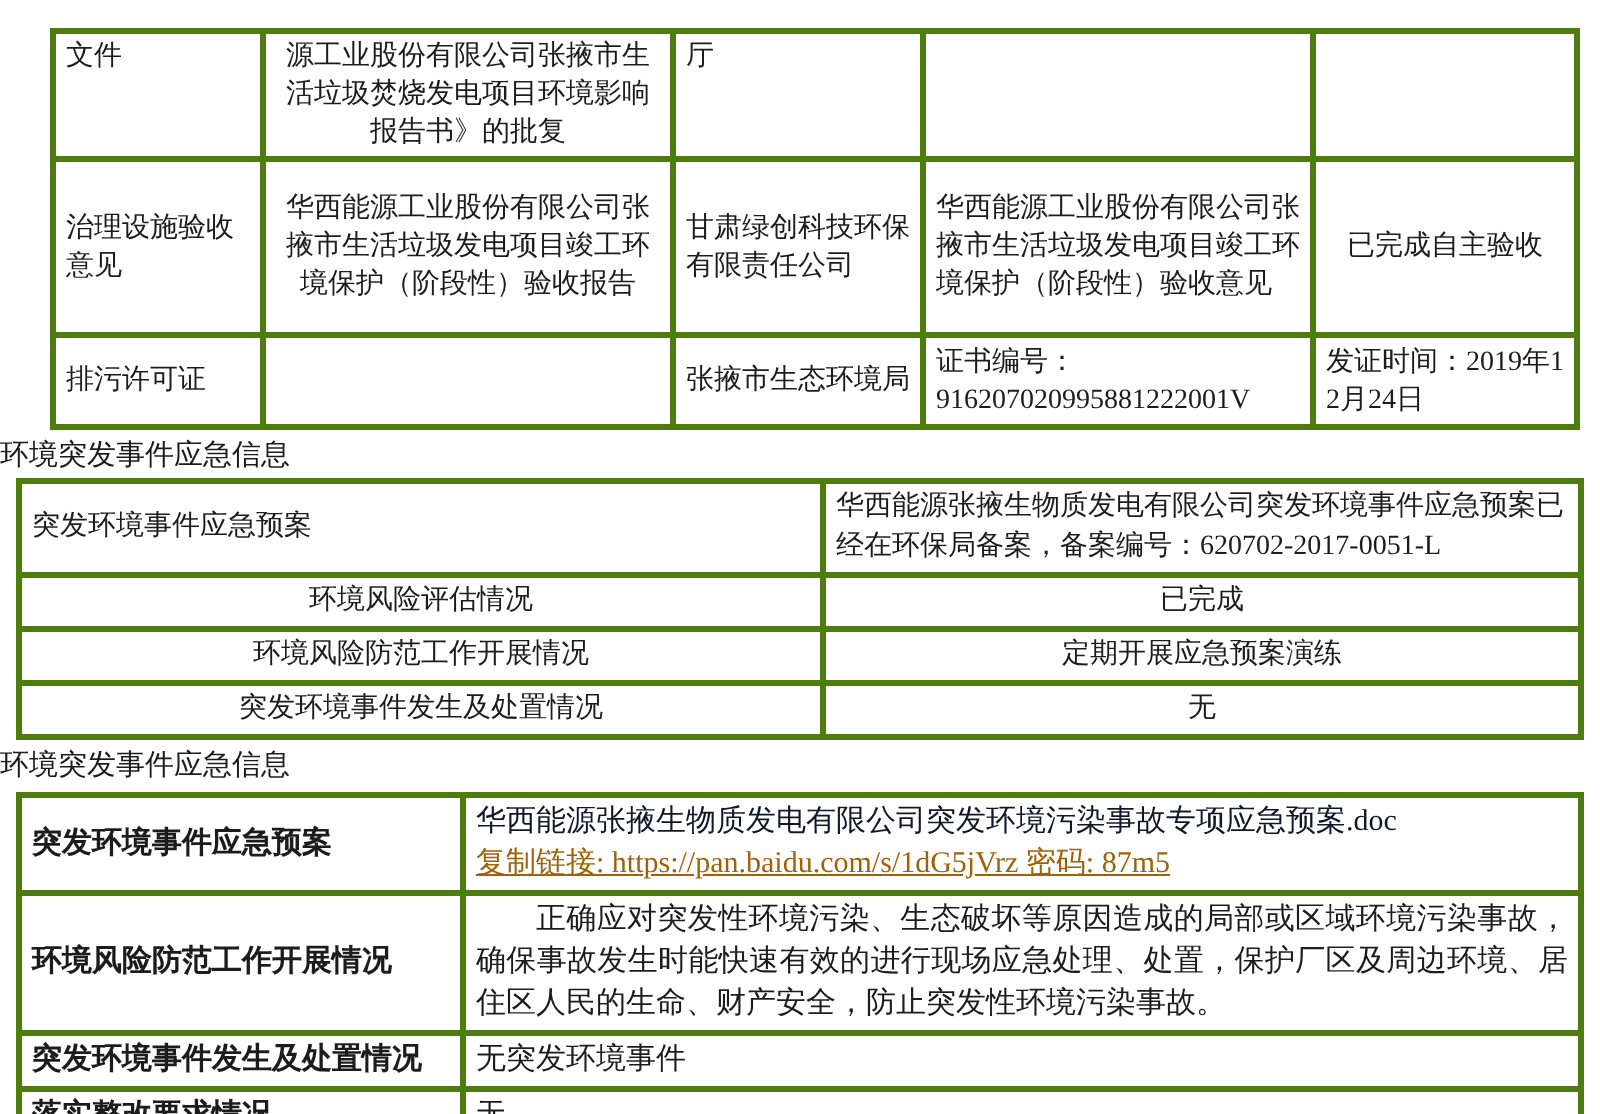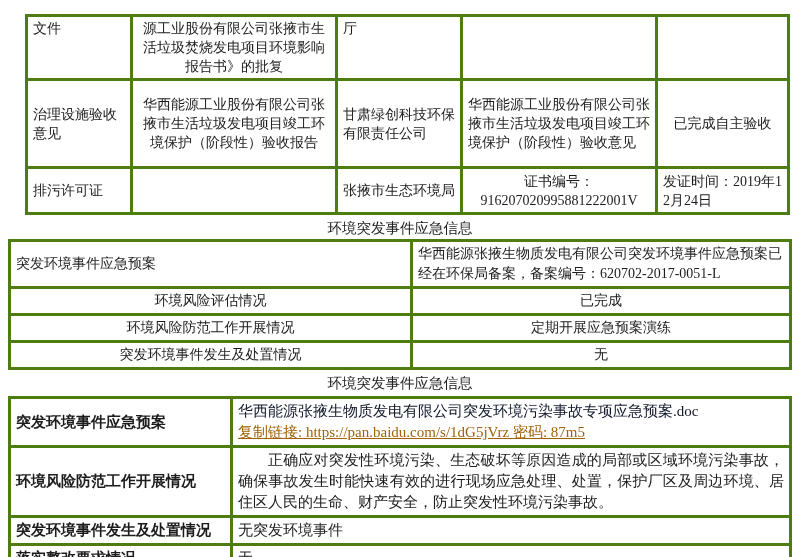--- a/index.html
+++ b/index.html
@@ -24,21 +24,20 @@
   
   .t1 { margin: 14px 0 0 25px; width: 762px; }
   .t1 td.top   { vertical-align: top; }
   .t1 td.ctr   { text-align: center; }
   .t1 tr.r1 td { height: 54px; }
   .t1 tr.r2 td { height: 81px; }
   .t1 tr.r3 td { height: 39px; }
 
   
   .sec-title {
-    text-align: center;
     font-size: 14.5px;
     line-height: 18px;
     margin: 4px 0 2px 0;
   }
 
   
   .t2 { margin: 1px 0 0 8px; width: 781px; }
   .t2 td { line-height: 20px; }
   .t2 tr.tall td { height: 40px; }
   .t2 tr.short td { height: 17px; text-align: center; }
@@ -48,21 +47,21 @@
   .t3 td { font-size: 15px; line-height: 21px; }
   .t3 td.lbl { font-weight: bold; vertical-align: middle; }
   .t3 tr.r1 td { height: 42px; }
   .t3 tr.r2 td { height: 60px; }
   .t3 tr.r3 td { height: 18px; }
   .t3 tr.r4 td { height: 18px; }
 
   .doc-gray { display: block; color: #0f172a; }
   .pan-link { display: block; color: #a16207; text-decoration: underline; cursor: pointer; }
   .indent-par { text-indent: 2em; text-align: justify; margin: 0; }
-  .two-line span { display: block; text-align: center; }
+  .two-line span { display: block; text-align: left; }
 </style>
 </head>
 <body>
 
 <div class="page">
 
   <table class="t1">
     <colgroup>
       <col style="width:105px">
         <col style="width:205px">

